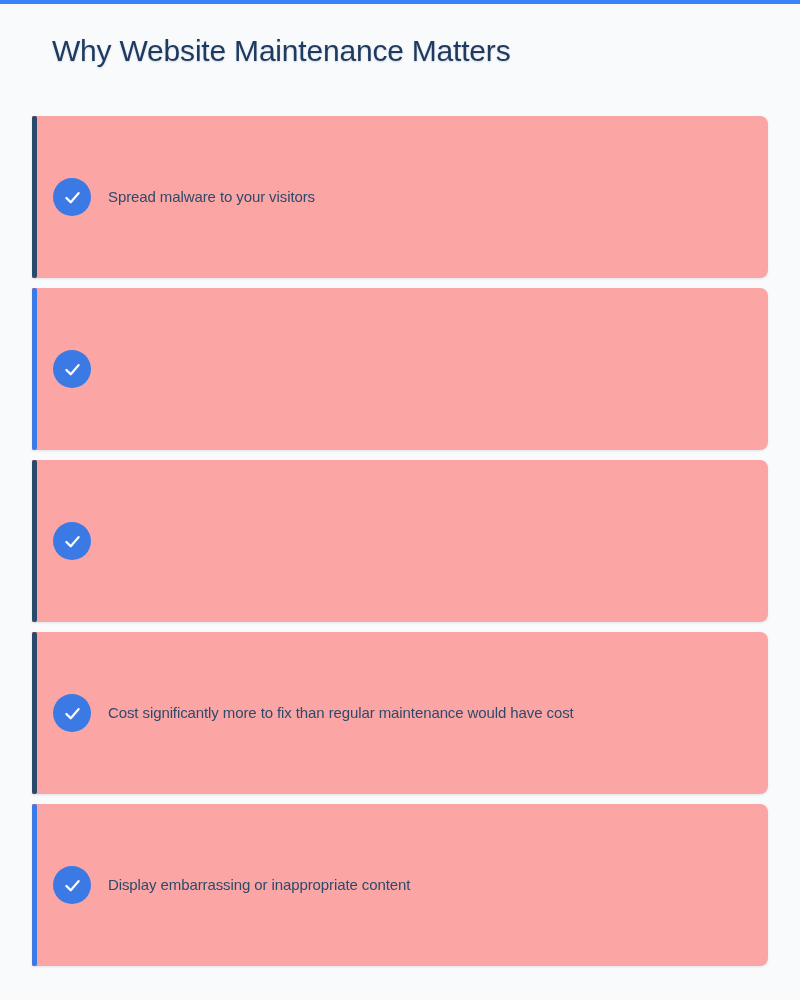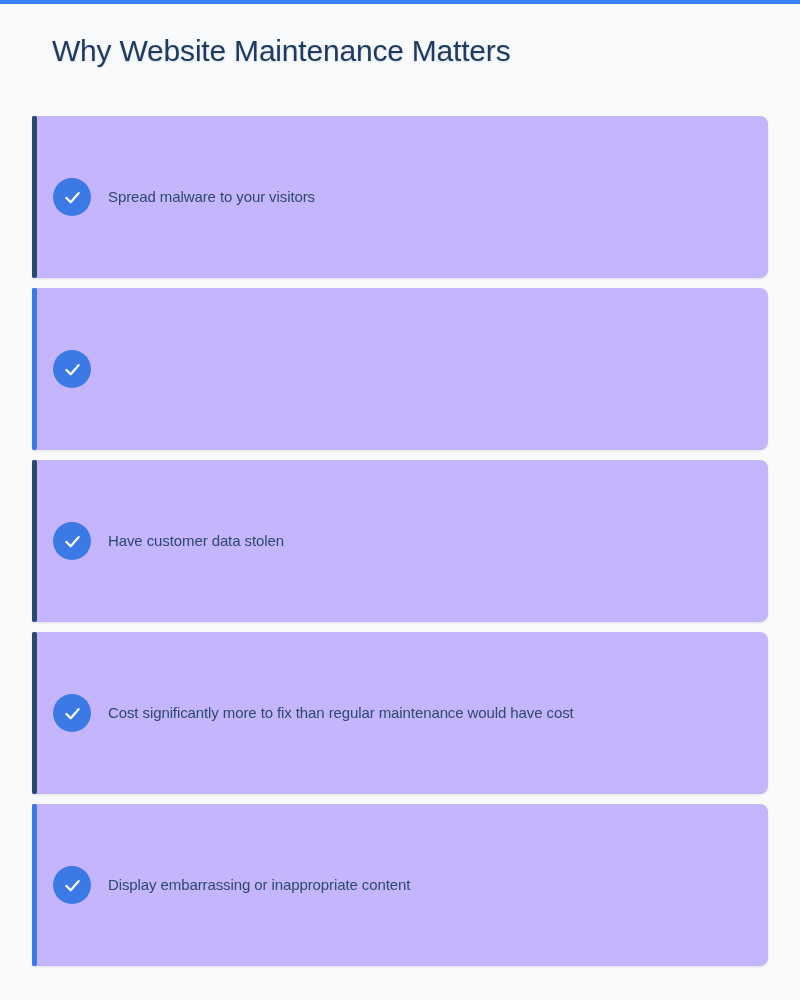--- a/index.html
+++ b/index.html
@@ -43,21 +43,21 @@
     position: absolute;
     left: 32px;
     top: 116px;
     width: 736px;
   }
 
   .reason-card {
     position: relative;
     width: 736px;
     height: 162px;
-    background: #c4b5fd;
+    background: #fca5a5;
     border-radius: 0 8px 8px 0;
     margin-bottom: 10px;
     box-shadow: 0 1px 3px rgba(15,30,60,0.07), 0 1px 2px rgba(15,30,60,0.04);
     display: flex;
     align-items: center;
     overflow: visible;
   }
 
   .reason-card::before {
     content: "";
@@ -123,21 +123,20 @@
         </svg>
     </span>
   </div>
 
   <div class="reason-card accent-navy">
     <span class="check-icon">
       <svg viewBox="0 0 24 24" fill="none" stroke="#ffffff" stroke-width="2.6" stroke-linecap="round" stroke-linejoin="round">
           <polyline points="5,12.5 10,17.5 19,7"></polyline>
         </svg>
     </span>
-    <span class="reason-text">Have customer data stolen</span>
   </div>
 
   <div class="reason-card accent-navy">
     <span class="check-icon">
       <svg viewBox="0 0 24 24" fill="none" stroke="#ffffff" stroke-width="2.6" stroke-linecap="round" stroke-linejoin="round">
           <polyline points="5,12.5 10,17.5 19,7"></polyline>
         </svg>
     </span>
     <span class="reason-text">Cost significantly more to fix than regular maintenance would have cost</span>
   </div>

